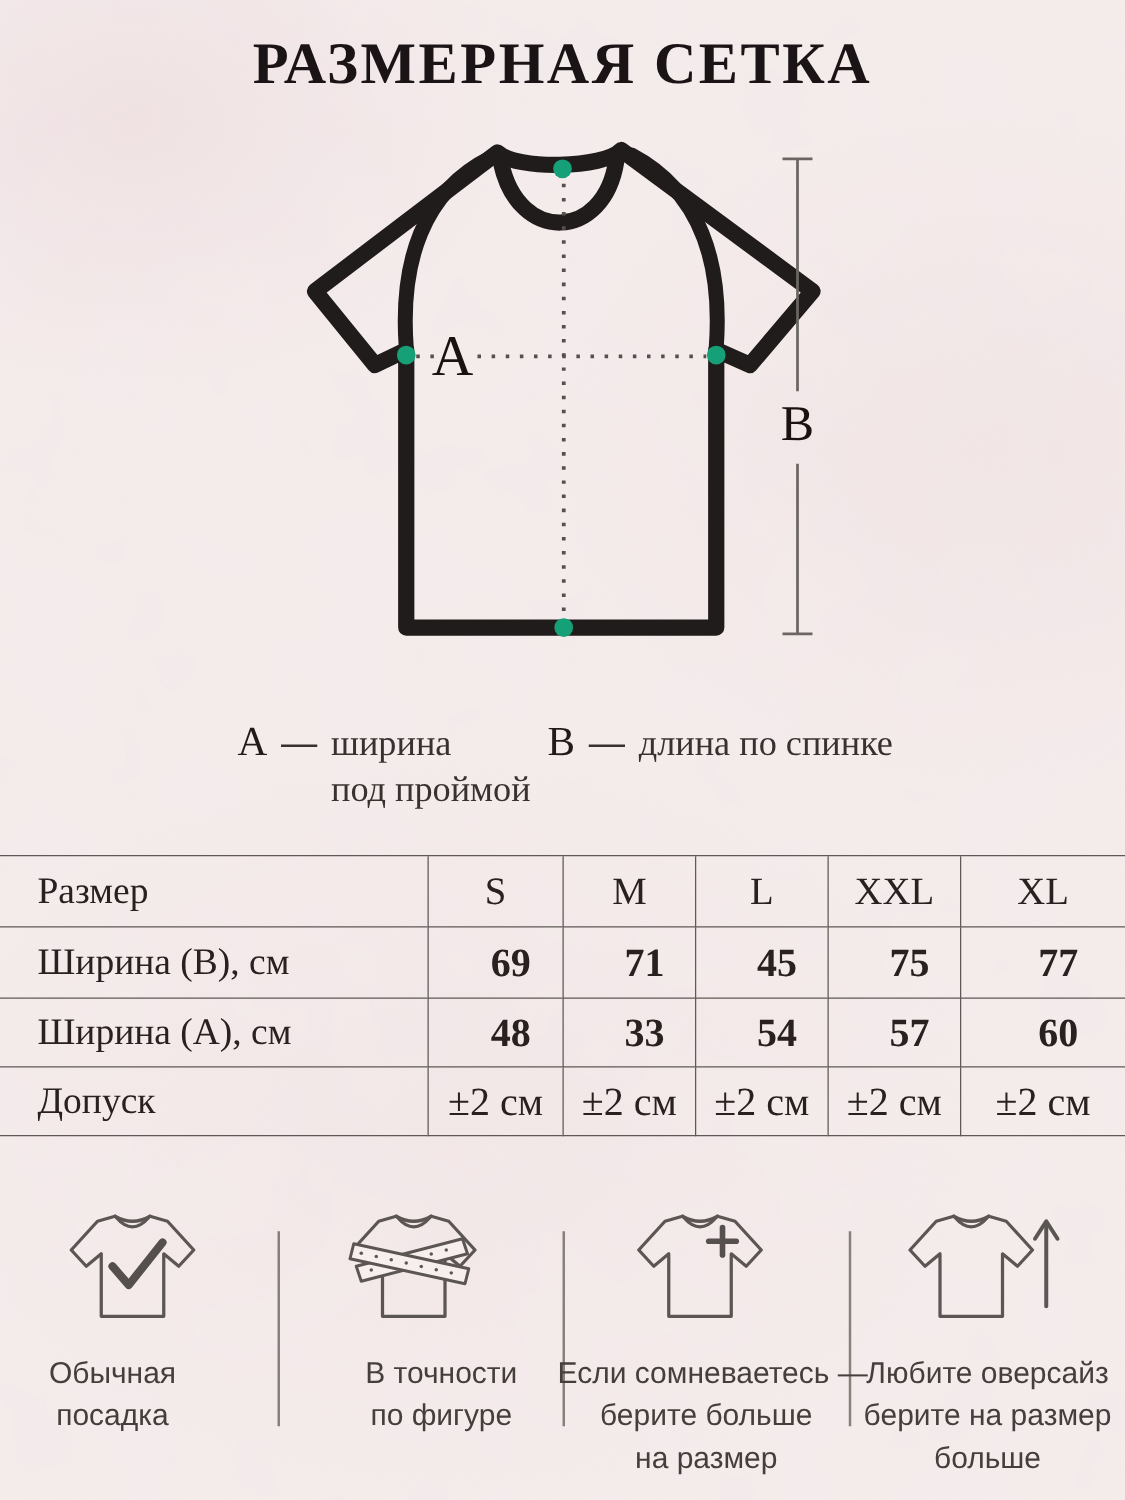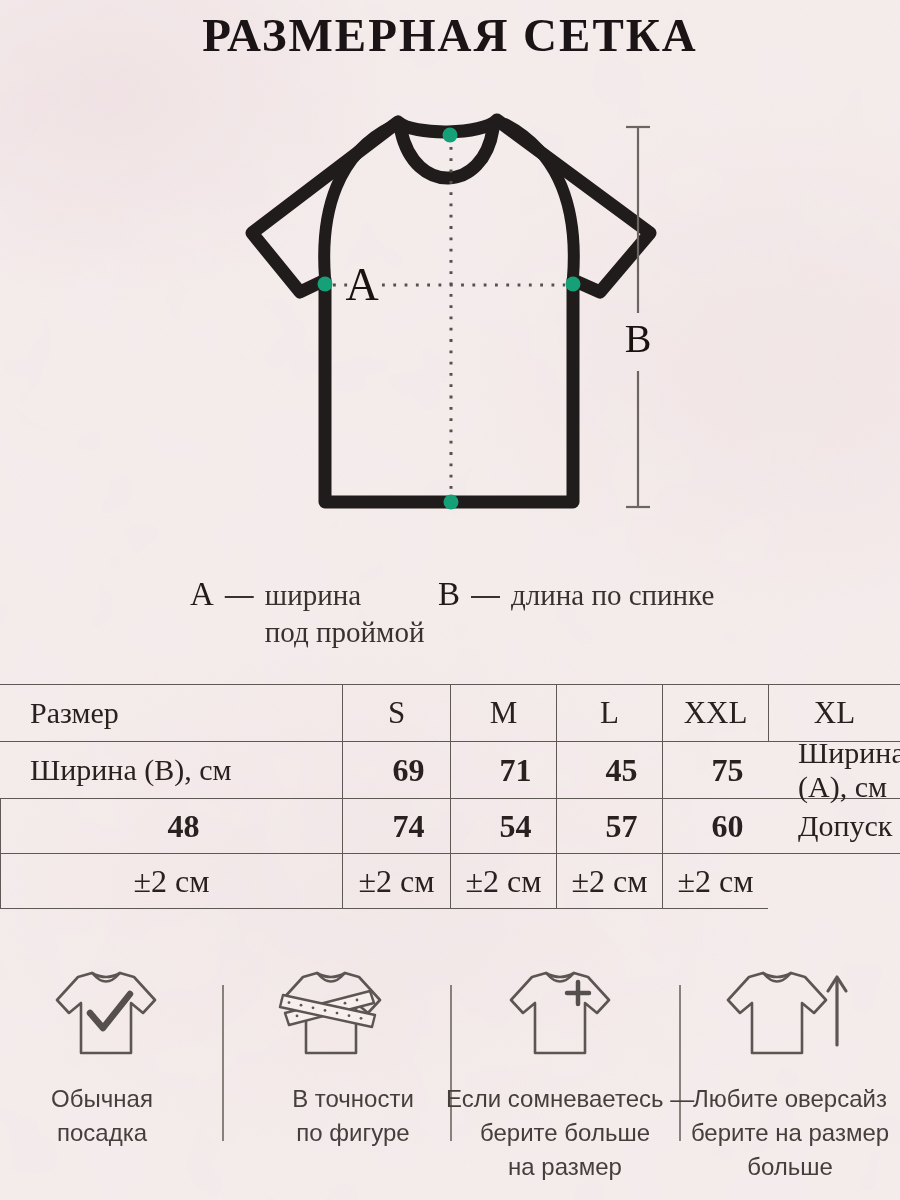--- a/index.html
+++ b/index.html
@@ -8,21 +8,21 @@
     background:
       radial-gradient(420px 300px at 12% 8%,  rgba(233,205,210,0.30), transparent 70%),
       radial-gradient(500px 380px at 88% 30%, rgba(236,214,214,0.28), transparent 70%),
       radial-gradient(600px 420px at 40% 75%, rgba(240,222,222,0.28), transparent 70%),
       #f6eeee;
     font-family:"Liberation Serif", serif; color:#1d1718;
   }
   .texture{position:absolute; inset:0; pointer-events:none;}
 
   .title{
-    position:absolute; left:0; top:8px; width:900px; text-align:center;
+    position:absolute; left:0; top:24px; width:900px; text-align:center;
     font-size:47px; font-weight:700; letter-spacing:2px; color:#1b1416;
   }
 
   .diagram{position:absolute; left:225px; top:95px;}
   .diagA{font-family:"Liberation Serif",serif; font-size:46px; fill:#19120f;}
   .diagB{font-family:"Liberation Serif",serif; font-size:40px; fill:#19120f;}
 
   .legend-item{position:absolute; display:flex; align-items:baseline; column-gap:11px;}
   .legend-letter{font-family:"Liberation Serif",serif; font-size:33px; color:#211a18;}
   .legend-dash{font-family:"Liberation Sans",sans-serif; font-size:29px; color:#38322f;}
@@ -30,21 +30,21 @@
                 color:#38322f; white-space:pre-line;}
 
   .size-table{
     position:absolute; left:0; top:684px; width:900px;
     display:grid;
     grid-template-columns:342px 108px 106px 106px 106px 132px;
     grid-template-rows:57px 57px 55px 55px;
     border-top:1.5px solid #5f5956;
   }
   .td{border-bottom:1.5px solid #5f5956; display:flex; align-items:center;
-      justify-content:center; font-size:31px; color:#29211f;}
+      justify-content:center; font-size:31px; color:#29211f;text-align:right;}
   .td.label{justify-content:flex-start; padding-left:30px; font-size:30px;}
   .td.v{border-left:1.5px solid #5f5956;}
   .td.num{font-weight:700; font-size:32px;padding-left:24px;}
   .td.tol{font-weight:400; font-size:32px;}
 
   .fit-divider{position:absolute; width:2px; height:156px; top:985px; background:#87817c;}
   .fit-icon{position:absolute; top:963px;}
   .fit-caption{
     position:absolute; top:1082px; text-align:center;
     font-family:"Liberation Sans",sans-serif; font-size:24px; line-height:34px;
@@ -117,24 +117,25 @@
     <div class="td v">M</div>
     <div class="td v">L</div>
     <div class="td v">XXL</div>
     <div class="td v">XL</div>
 
     <div class="td label">Ширина (В), см</div>
     <div class="td v num">69</div>
     <div class="td v num">71</div>
     <div class="td v num">45</div>
     <div class="td v num">75</div>
+    <div class="td v num">77</div>
 
     <div class="td label">Ширина (А), см</div>
     <div class="td v num">48</div>
-    <div class="td v num">74</div>
+    <div class="td v num">33</div>
     <div class="td v num">54</div>
     <div class="td v num">57</div>
     <div class="td v num">60</div>
 
     <div class="td label">Допуск</div>
     <div class="td v tol">±2 см</div>
     <div class="td v tol">±2 см</div>
     <div class="td v tol">±2 см</div>
     <div class="td v tol">±2 см</div>
     <div class="td v tol">±2 см</div>
@@ -197,21 +198,21 @@
       <path d="M46,10 L32,14 L11,37 L23,50 L35,40 L35,90 L85,90 L85,40 L97,50 L109,37 L88,14 L74,10"></path>
       <path d="M46,10 Q60,18 74,10"></path>
       <path d="M47,11 Q60,26 73,11"></path>
     </g>
     <g fill="none" stroke="#5c5653" stroke-width="3.2" stroke-linejoin="round" stroke-linecap="round">
       <line x1="114" y1="82" x2="114" y2="16"></line>
       <path d="M105,28 L114,14 L123,28"></path>
     </g>
   </svg>
 
-  <div class="fit-caption" style="left:0px;   width:180px;margin-left:12px;">Обычная
+  <div class="fit-caption" style="left:0px;   width:180px;">Обычная
 посадка</div>
   <div class="fit-caption" style="left:222px; width:262px;">В точности
 по фигуре</div>
   <div class="fit-caption" style="left:446px; width:238px;">Если сомневаетесь —
 берите больше
 на размер</div>
   <div class="fit-caption" style="left:680px; width:220px;">Любите оверсайз
 берите на размер
 больше</div>
 

